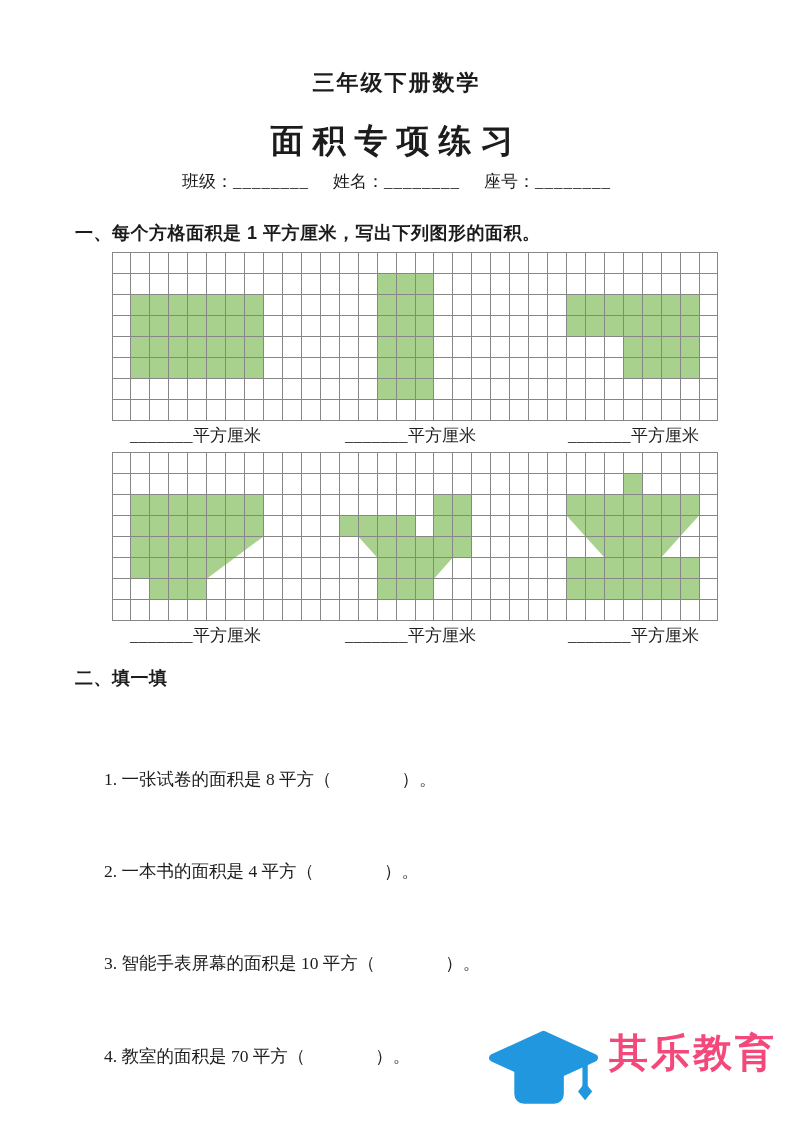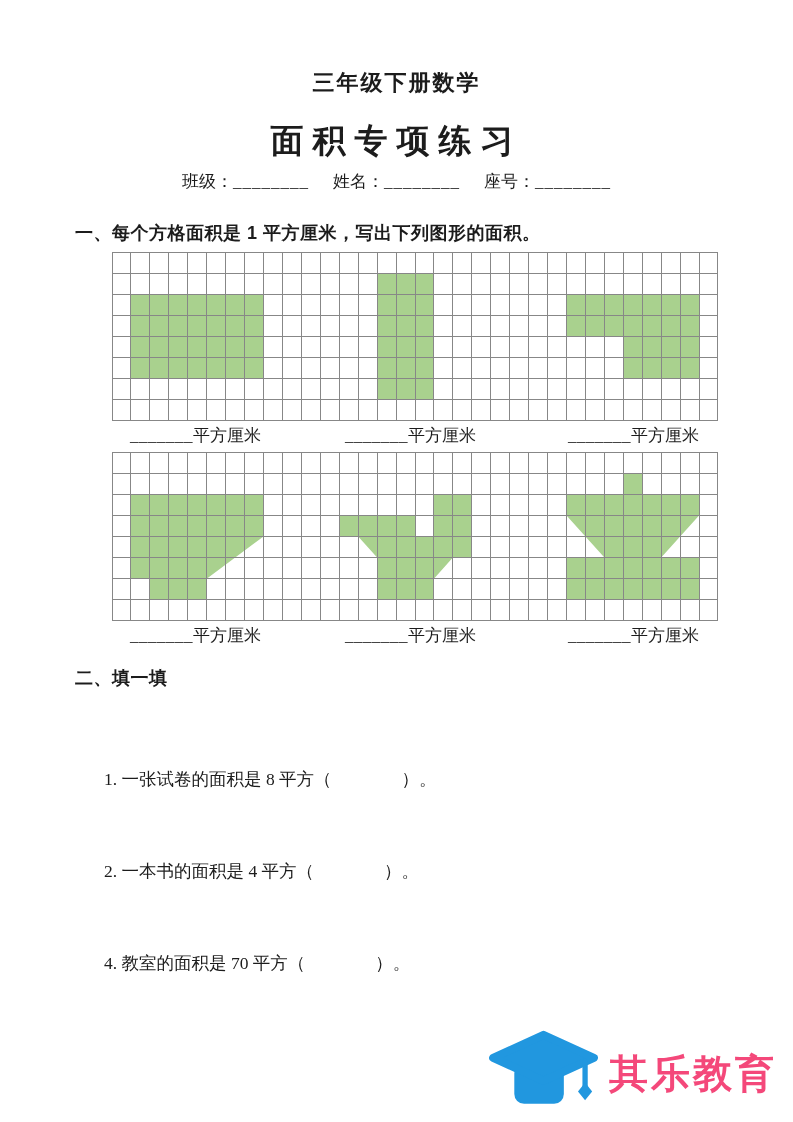--- a/index.html
+++ b/index.html
@@ -33,21 +33,21 @@
   #label-row-2{top:624px;}
   .area-label{position:absolute;white-space:nowrap;}
   .area-label.p1{left:130px;}
   .area-label.p2{left:345px;}
   .area-label.p3{left:568px;}
   .area-label .ablank{letter-spacing:0.5px;}
 
   .items{position:absolute;left:104px;top:702px;font-size:17.5px;line-height:30.8px;
          white-space:pre;}
 
-  .logo{position:absolute;left:486px;top:1026px;display:flex;align-items:center;}
+  .logo{position:absolute;left:486px;top:1026px;display:flex;align-items:flex-start;}
   .logo-text{margin-left:8px;padding-top:4px;}
   .brand{font-family:"Liberation Sans","DejaVu Sans",sans-serif;font-weight:700;
          font-size:39px;line-height:46px;color:var(--brand-pink,#f4487a);letter-spacing:3px;}
   .site-url{font-family:"Liberation Sans","DejaVu Sans",sans-serif;font-weight:700;
          font-size:20px;line-height:24px;color:var(--url-gray,#9b9b9d);letter-spacing:1.5px;}
 </style>
 </head>
 <body>
 
 <div class="title hei">三年级下册数学</div>
@@ -169,20 +169,21 @@
   <span class="area-label p1"><span class="ablank">_______</span><span>平方厘米</span></span>
   <span class="area-label p2"><span class="ablank">_______</span><span>平方厘米</span></span>
   <span class="area-label p3"><span class="ablank">_______</span><span>平方厘米</span></span>
 </div>
 
 <div id="sec2-heading" class="sec-heading hei">二、填一填</div>
 
 <div class="items">
   <div>1. 一张试卷的面积是 8 平方（　　　　）。</div>
   <div>2. 一本书的面积是 4 平方（　　　　）。</div>
+  <div>3. 智能手表屏幕的面积是 10 平方（　　　　）。</div>
   <div>4. 教室的面积是 70 平方（　　　　）。</div>
   
   
   
   
   
   
   
 </div>
 

